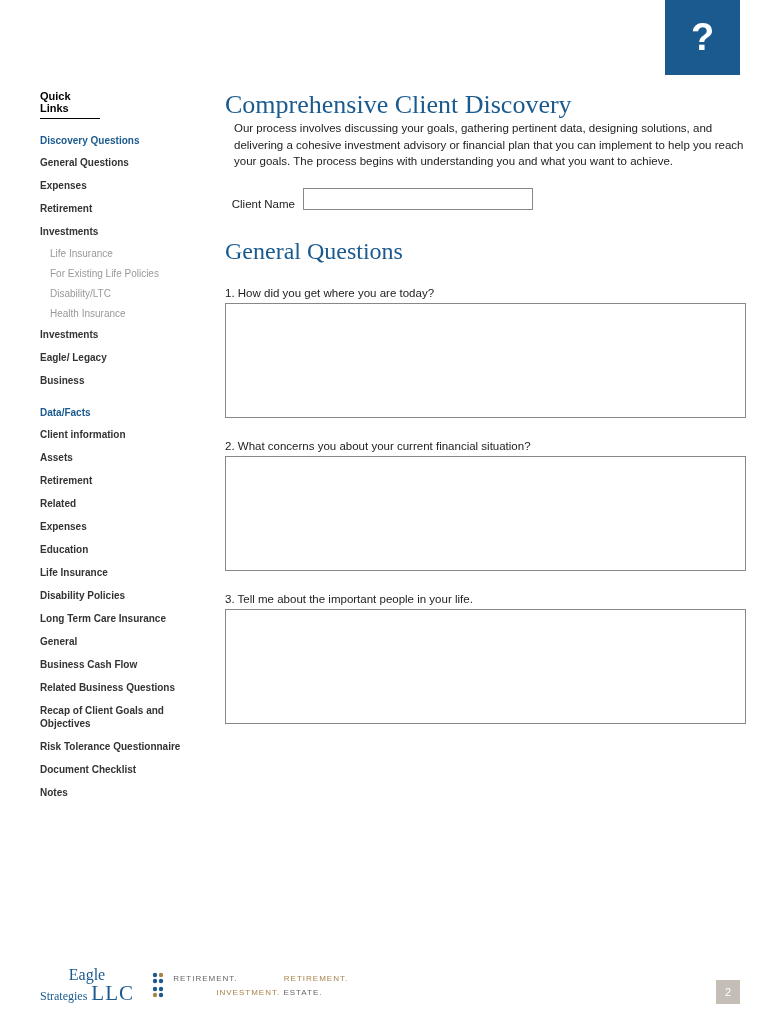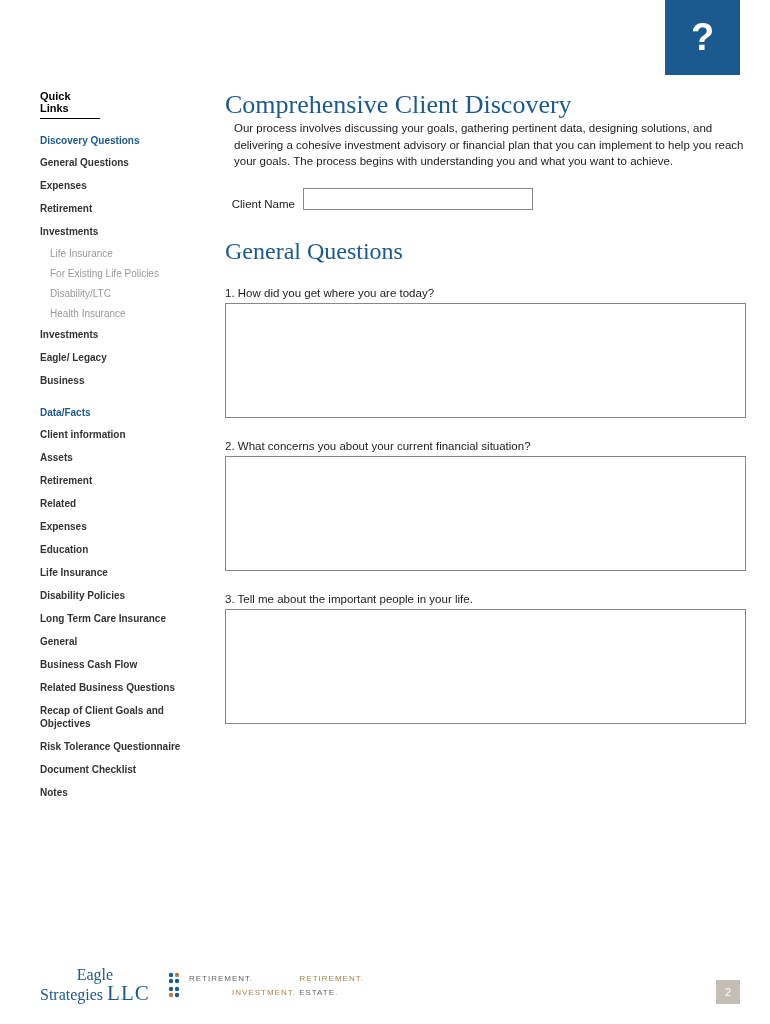--- a/index.html
+++ b/index.html
@@ -138,21 +138,21 @@
       gap: 18px;
     }
     .logo {
       font-family: Georgia, serif;
       color: #1a5a8e;
       font-size: 16px;
       line-height: 1;
       text-align: center;
     }
     .logo-top { font-size: 16px; }
-    .logo-bottom { font-size: 16px; }
+    .logo-bottom { font-size: 12px; }
     .logo-llc { font-size: 21px; letter-spacing: 1px; }
     .tagline {
       font-size: 8px;
       letter-spacing: 1px;
       line-height: 1.5;
       color: #666;
     }
     .tagline .accent { color: #a8824a; padding-left: 43px; }
     .tagline-dots {
       display: inline-block;

